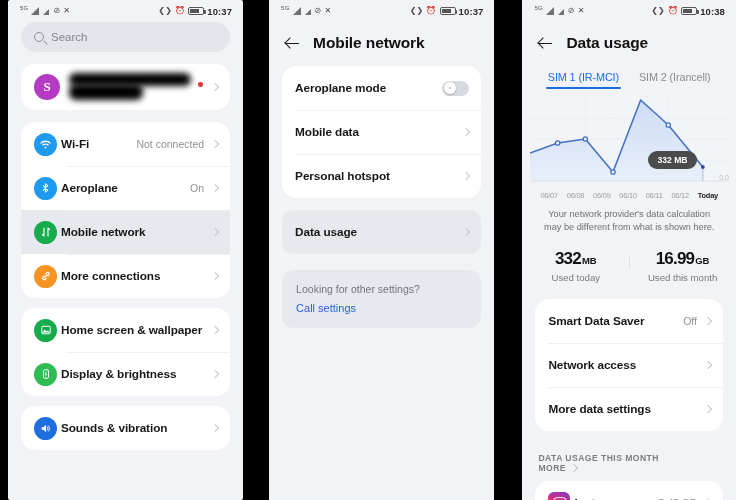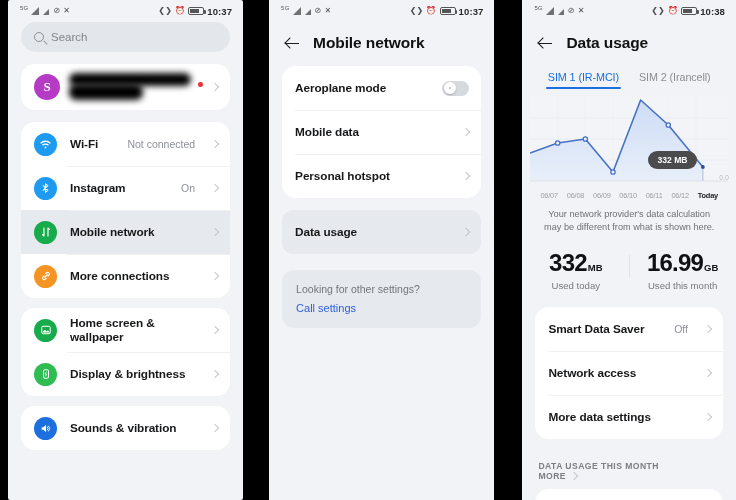--- a/index.html
+++ b/index.html
@@ -102,21 +102,21 @@
     content:""; position:absolute; right:-4px; bottom:-2.5px;
     width:4.5px; height:1.3px; background:#8d9097; transform:rotate(45deg);
   }
   .search span { font-size:11.5px; color:#82858c; }
 
   
   .card {
     background:#fff; border-radius:14px; margin: 0 13px 10px 13px; overflow:hidden;
   }
   .row {
-    display:flex; align-items:center; gap:13px;
+    display:flex; align-items:center; gap:4px;
     padding: 0 12px 0 13px;
     height: 44px; position:relative; cursor:pointer;
   }
   .row + .row::before{
     content:""; position:absolute; left:46px; right:0; top:0; height:1px; background:#f0f0f2;
   }
   .row.noicon + .row.noicon::before{ left:13px; }
   .row .label { font-size:11.8px; color:#17181a; font-weight:600; flex:1; letter-spacing:-.1px;}
   .row .value { font-size:10.5px; color:#8e9196; margin-right:4px; }
   .chev {
@@ -216,21 +216,21 @@
   .notice {
     text-align:center; font-size:9.2px; color:#6d7076; line-height:1.45;
     padding: 8px 16px 12px 16px;
   }
 
   .stats { display:flex; padding: 2px 0 16px 0; }
   .stat { flex:1; text-align:center; position:relative; }
   .stat + .stat::before{
     content:""; position:absolute; left:0; top:6px; bottom:14px; width:1px; background:#e0e2e6;
   }
-  .stat .num { font-size:24px; font-weight:700; color:#101114; letter-spacing:-.8px; }
+  .stat .num { font-size:17px; font-weight:700; color:#101114; letter-spacing:-.8px; }
   .stat .unit { font-size:9.5px; font-weight:700; color:#101114; margin-left:1px; }
   .stat .cap { font-size:9.6px; color:#76797f; margin-top:3px; }
 
   .section-head {
     display:flex; align-items:flex-start; justify-content:space-between;
     padding: 12px 16px 8px 16px;
     flex-direction: column;
   }
   .section-head .t { font-size:8.6px; color:#7b7e84; letter-spacing:.45px; font-weight:600;}
   .section-head .more { display:flex; align-items:center; gap:5px; font-size:8.6px; color:#7b7e84; letter-spacing:.45px; font-weight:600; cursor:pointer;}
@@ -300,21 +300,21 @@
         <span class="label">Wi-Fi</span>
         <span class="value">Not connected</span>
         <span class="chev"></span>
       </div>
       <div class="row">
         <span class="ico" style="background:#1e9bf0">
           <svg width="11" height="12" viewBox="0 0 24 24" fill="none" stroke="#fff" stroke-width="2.3" stroke-linejoin="round" stroke-linecap="round">
               <path d="M7 7l10 10-5 4V3l5 4L7 17"></path>
             </svg>
         </span>
-        <span class="label">Instagram</span>
+        <span class="label">Aeroplane</span>
         <span class="value">On</span>
         <span class="chev"></span>
       </div>
       <div class="row selected">
         <span class="ico" style="background:#17ac4b">
           <svg width="12" height="12" viewBox="0 0 24 24" fill="none" stroke="#fff" stroke-width="2.3" stroke-linecap="round" stroke-linejoin="round">
               <path d="M8 4v16M8 20l-3-3M16 20V4M16 4l3 3"></path>
             </svg>
         </span>
         <span class="label">Mobile network</span>

